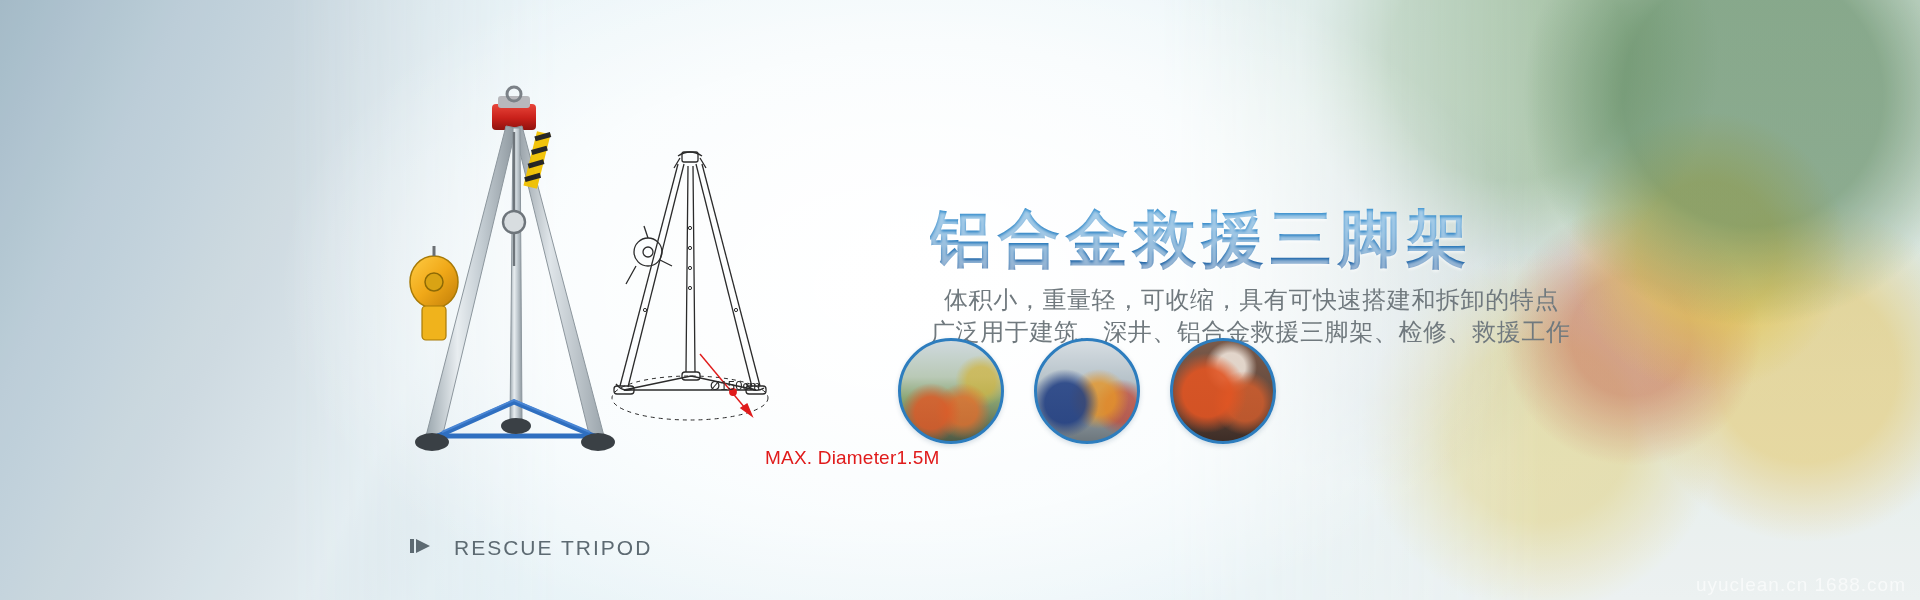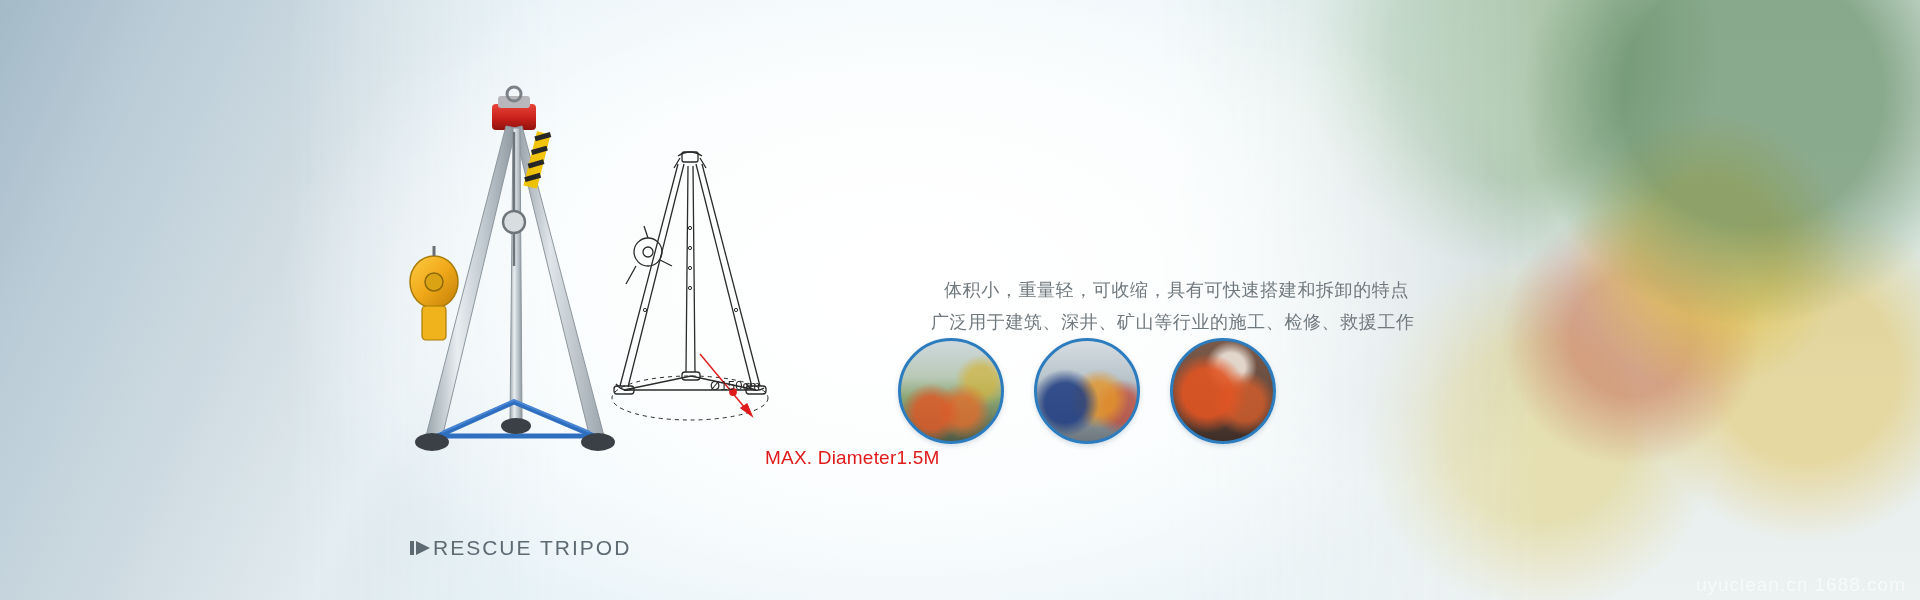--- a/index.html
+++ b/index.html
@@ -52,21 +52,21 @@
   }
   .bg-wash{
     position:absolute;inset:0;
     background:radial-gradient(ellipse 780px 460px at 47% 48%, rgba(255,255,255,.92) 0%, rgba(255,255,255,.55) 48%, rgba(255,255,255,0) 80%);
   }
 
   
   .product-tripod{position:absolute;left:380px;top:70px;width:270px;height:400px;}
   .product-caption{
     position:absolute;left:410px;top:536px;
-    display:flex;align-items:center;gap:1px;
+    display:flex;align-items:flex-start;gap:22px;
     color:#5d6a72;font-size:21px;letter-spacing:2.0px;font-weight:400;
   }
   .play-glyph{display:flex;align-items:center;gap:2px;}
 
   
   .line-tripod{position:absolute;left:600px;top:140px;width:180px;height:300px;}
   .dim-label{
     position:absolute;left:765px;top:447px;
     color:#e01b1b;font-size:19px;font-weight:400;letter-spacing:.2px;
     white-space:nowrap;
@@ -79,21 +79,21 @@
     line-height:1;
     background:linear-gradient(180deg,#3d93d0 0%,#2f85c6 40%,#1d6cb0 72%,#14549a 100%);
     -webkit-background-clip:text;background-clip:text;
     color:transparent;
     -webkit-text-fill-color:transparent;
     text-shadow:0 2px 3px rgba(255,255,255,.55);
     white-space:nowrap;
   }
   .subline{
     position:absolute;left:944px;
-    color:#70797e;font-size:18px;letter-spacing:.6px;white-space:nowrap;
+    color:#70797e;font-size:24px;letter-spacing:.6px;white-space:nowrap;
   }
   .subline.l1{top:260px;}
   .subline.l2{top:292px;left:931px;}
 
   
   .circles{position:absolute;left:898px;top:338px;display:flex;gap:30px;}
   .circle{
     width:100px;height:100px;border-radius:50%;
     border:3px solid #2d7dbe;
     overflow:hidden;position:relative;
@@ -261,22 +261,23 @@
     </svg>
   </div>
 
   <div class="dim-label" style="left:710px;top:378px;color:#2b2b2b;font-size:13px;">
     <span>Ø150cm</span>
   </div>
   <div class="dim-label">
     <span>MAX. Diameter1.5M</span>
   </div>
 
+  <h1 class="headline">铝合金救援三脚架</h1>
   <p class="subline l1">体积小，重量轻，可收缩，具有可快速搭建和拆卸的特点</p>
-  <p class="subline l2">广泛用于建筑、深井、矿山等行业的施工、检修、救援工作</p>
+  <p class="subline l2">广泛用于建筑、深井、铝合金救援三脚架、检修、救援工作</p>
 
   <div class="circles">
     <div class="circle c1"></div>
     <div class="circle c2"></div>
     <div class="circle c3"></div>
   </div>
 
   <div class="watermark">uyuclean.cn 1688.com</div>
 
 </div>

